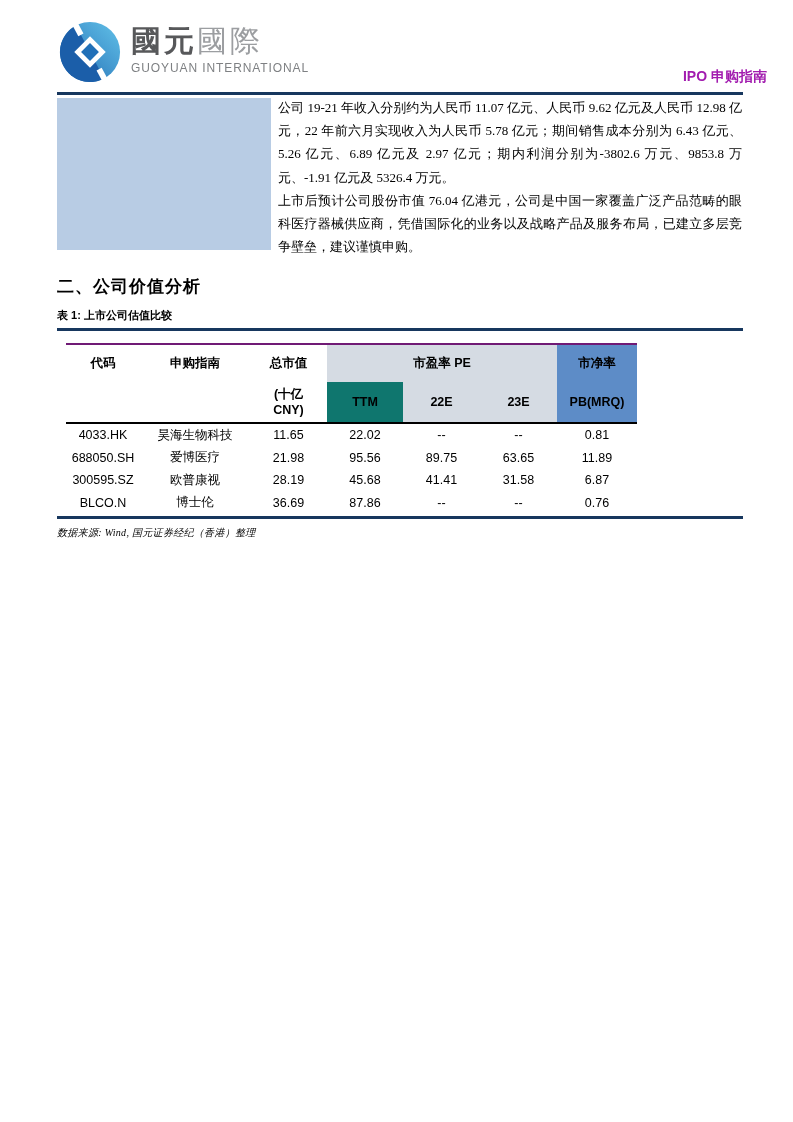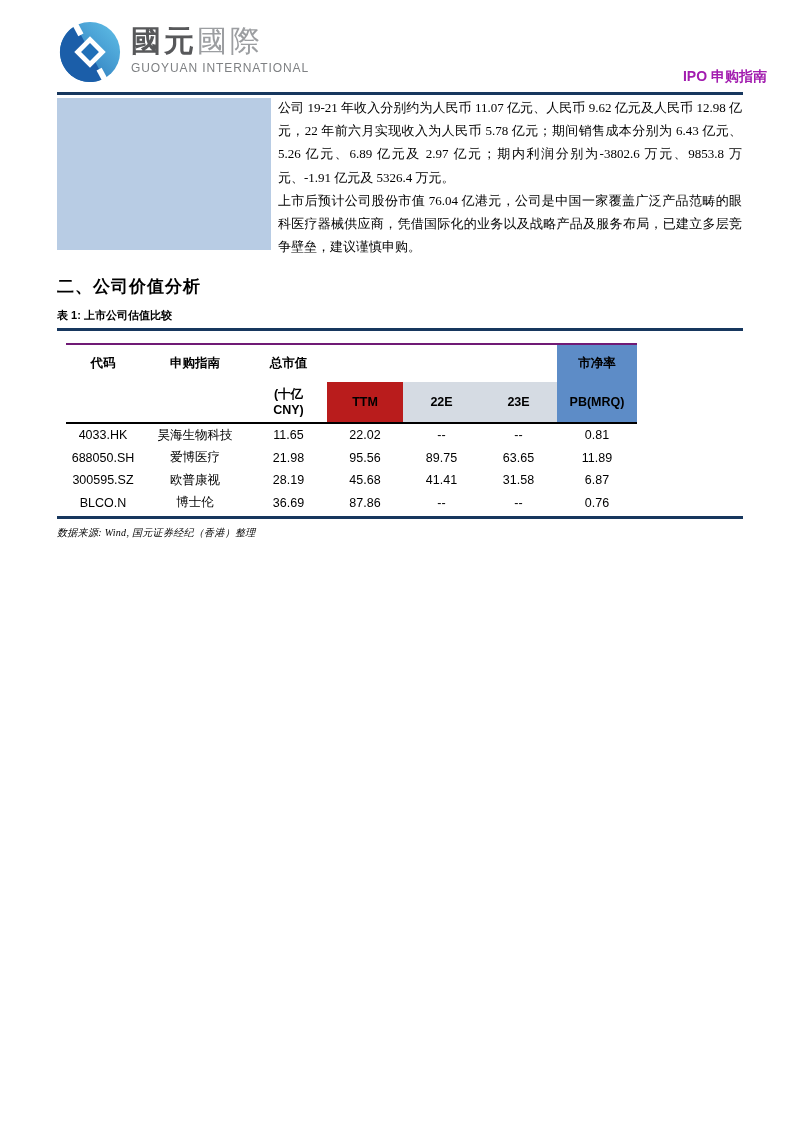--- a/index.html
+++ b/index.html
@@ -34,21 +34,21 @@
     border-top:2px solid #701a75; border-bottom:2px solid #000;
     font-weight:700; font-size:12.5px;
   }
   .hcell { display:flex; align-items:center; justify-content:center; text-align:center; }
   .th-code   { grid-column:1; grid-row:1; }
   .th-name   { grid-column:2; grid-row:1; }
   .th-mktcap { grid-column:3; grid-row:1; }
   .th-pe-group { grid-column:4 / 7; grid-row:1; background:#d5dbe3; }
   .th-pb-group { grid-column:7; grid-row:1; background:#5d8cc7; }
   .th-unit   { grid-column:3; grid-row:2; flex-direction:column; line-height:16px; }
-  .th-ttm { grid-column:4; grid-row:2; background:#b91c1c; }
+  .th-ttm { grid-column:4; grid-row:2; background:#0f766e; }
   .th-22e { grid-column:5; grid-row:2; background:#d5dbe3; }
   .th-23e { grid-column:6; grid-row:2; background:#d5dbe3; }
   .th-pb  { grid-column:7; grid-row:2; background:#5d8cc7; }
   .vrow {
     display:grid; grid-template-columns:74px 110px 77px 76px 77px 77px 80px;
     height:22.5px; align-items:center; text-align:center; font-size:12.5px;
   }
   .bottom-rule { position:absolute; left:57px; top:516px; width:686px; height:3px; background:#17375e; }
   .source-note {
     position:absolute; left:57px; top:526px;
@@ -96,20 +96,21 @@
 
   <div class="section-title">二、公司价值分析</div>
   <div class="table-caption">表 1: 上市公司估值比较</div>
   <div class="caption-rule"></div>
 
   <div class="vtable">
     <div class="vtable-header">
       <div class="hcell th-code">代码</div>
       <div class="hcell th-name">申购指南</div>
       <div class="hcell th-mktcap">总市值</div>
+      <div class="hcell th-pe-group">市盈率 PE</div>
       <div class="hcell th-pb-group">市净率</div>
       <div class="hcell th-unit">
         <span>(十亿</span>
         <span>CNY)</span>
       </div>
       <div class="hcell th-ttm">TTM</div>
       <div class="hcell th-22e">22E</div>
       <div class="hcell th-23e">23E</div>
       <div class="hcell th-pb">PB(MRQ)</div>
     </div>

